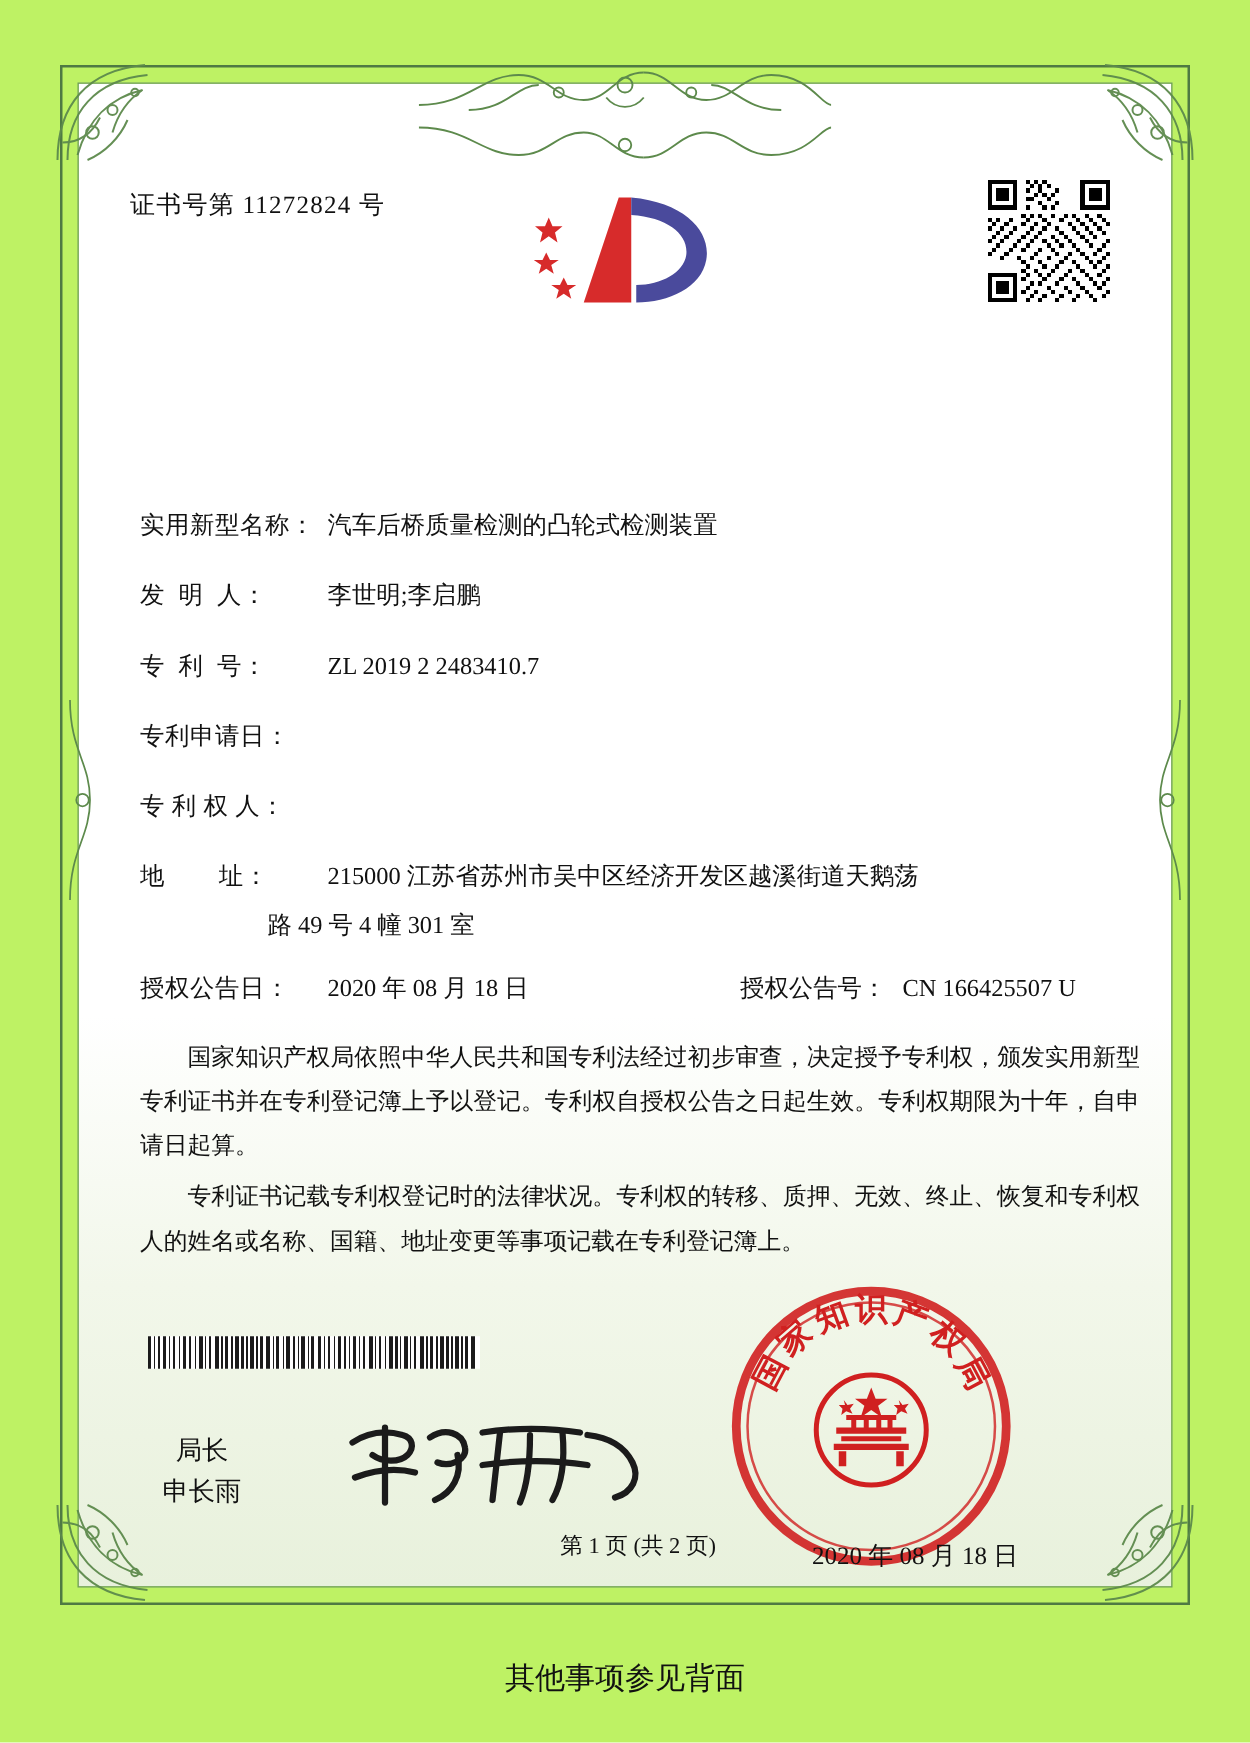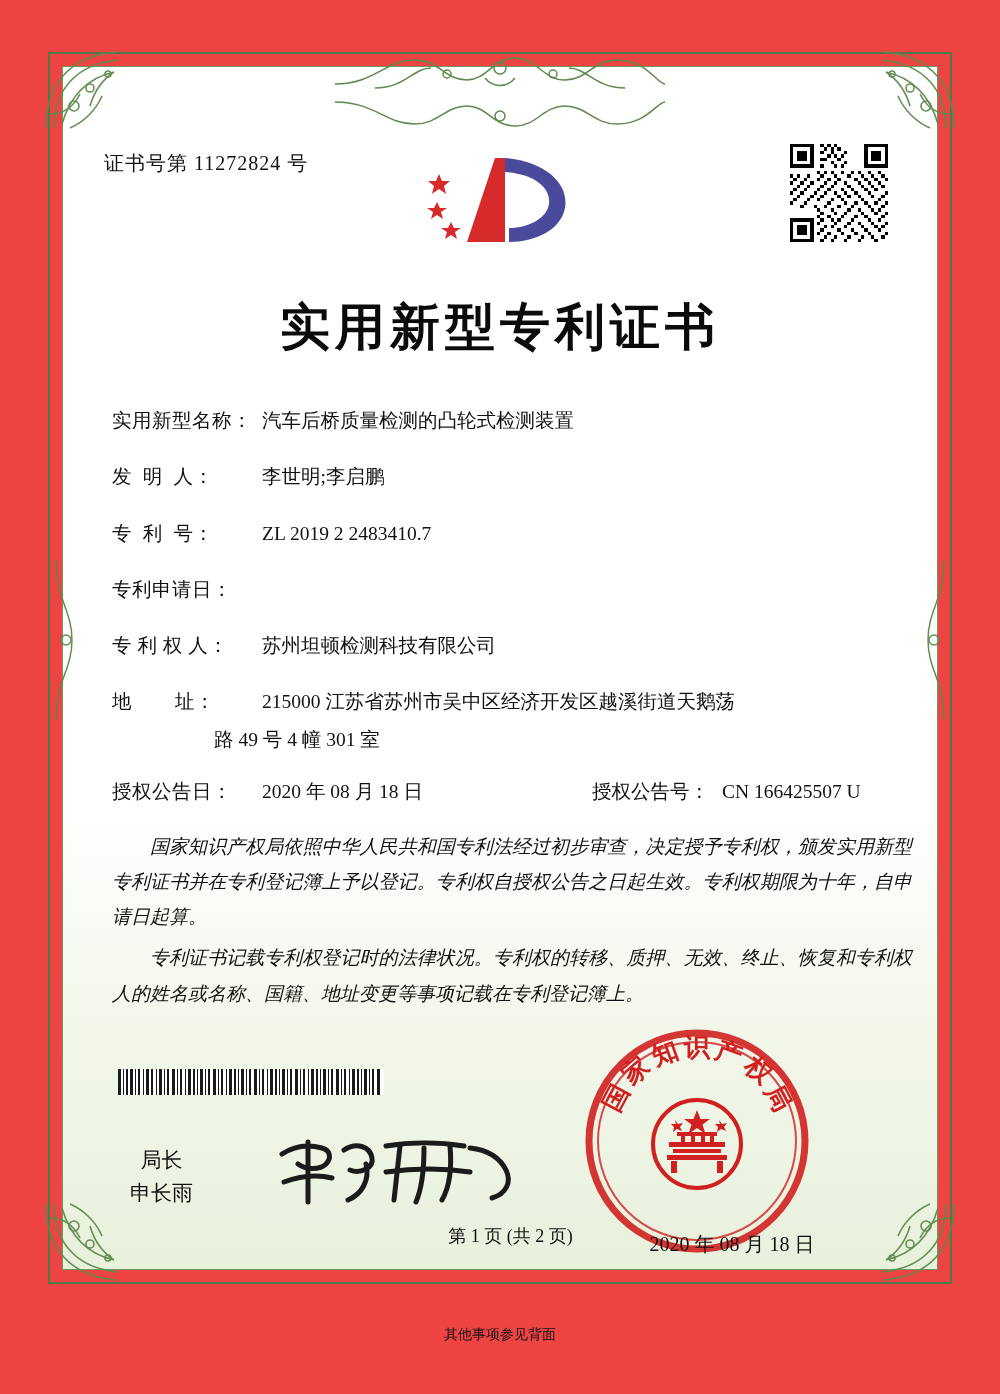--- a/index.html
+++ b/index.html
@@ -7,21 +7,21 @@
     padding: 0;
     background: #ffffff;
   }
   body {
     font-family: "Liberation Serif", "DejaVu Serif", serif;
   }
   .page {
     position: relative;
     width: 1000px;
     height: 1394px;
-    background: #ef4444;
+    background: #bef264;
     overflow: hidden;
   }
   
   .border-outer {
     position: absolute;
     left: 48px;
     top: 52px;
     width: 904px;
     height: 1232px;
     border: 2px solid #4f7a43;
@@ -159,21 +159,21 @@
   .para {
     position: absolute;
     left: 50px;
     top: 763px;
     width: 800px;
     font-size: 19px;
     line-height: 1.85;
     color: #111;
     text-align: justify;
   }
-  .para p { margin: 0 0 6px 0; text-indent: 2em; font-style: italic; }
+  .para p { margin: 0 0 6px 0; text-indent: 2em; }
 
   .barcode {
     position: absolute;
     left: 56px;
     top: 1003px;
     height: 26px;
     width: 266px;
   }
   .barcode svg { width:100%; height:100%; display:block; }
 
@@ -224,21 +224,21 @@
     font-size: 18px;
     color: #111;
     margin-left: 21px;
   }
   .footnote {
     position: absolute;
     left: 0;
     right: 0;
     top: 1326px;
     text-align: center;
-    font-size: 14px;
+    font-size: 24px;
     color: #111;
   }
 </style>
 </head>
 <body>
 
 <div class="page">
 
   <div class="border-outer"></div>
   <div class="border-inner"></div>
@@ -528,21 +528,20 @@
             <rect x="27" y="27" width="1" height="1"></rect>
           <rect x="9" y="28" width="1" height="1"></rect>
             <rect x="12" y="28" width="1" height="1"></rect>
             <rect x="16" y="28" width="1" height="1"></rect>
             <rect x="20" y="28" width="1" height="1"></rect>
             <rect x="25" y="28" width="1" height="1"></rect>
         </g>
       </svg>
     </div>
 
-    <div class="title">实用新型专利证书</div>
 
     <div class="fields">
 
       <div class="field-row">
         <span class="fl">实用新型名称：</span>
         <span class="fv">汽车后桥质量检测的凸轮式检测装置</span>
       </div>
 
       <div class="field-row">
         <span class="fl">发  明  人：</span>
@@ -553,21 +552,20 @@
         <span class="fl">专  利  号：</span>
         <span class="fv">ZL 2019 2 2483410.7</span>
       </div>
 
       <div class="field-row">
         <span class="fl">专利申请日：</span>
       </div>
 
       <div class="field-row">
         <span class="fl">专 利 权 人：</span>
-        <span class="fv">苏州坦顿检测科技有限公司</span>
       </div>
 
       <div class="field-row">
         <span class="fl">地        址：</span>
         <span class="fv">215000 江苏省苏州市吴中区经济开发区越溪街道天鹅荡</span>
       </div>
       <div class="sub-line">路 49 号 4 幢 301 室</div>
 
       <div class="field-row two">
         <span class="fl">授权公告日：</span>

